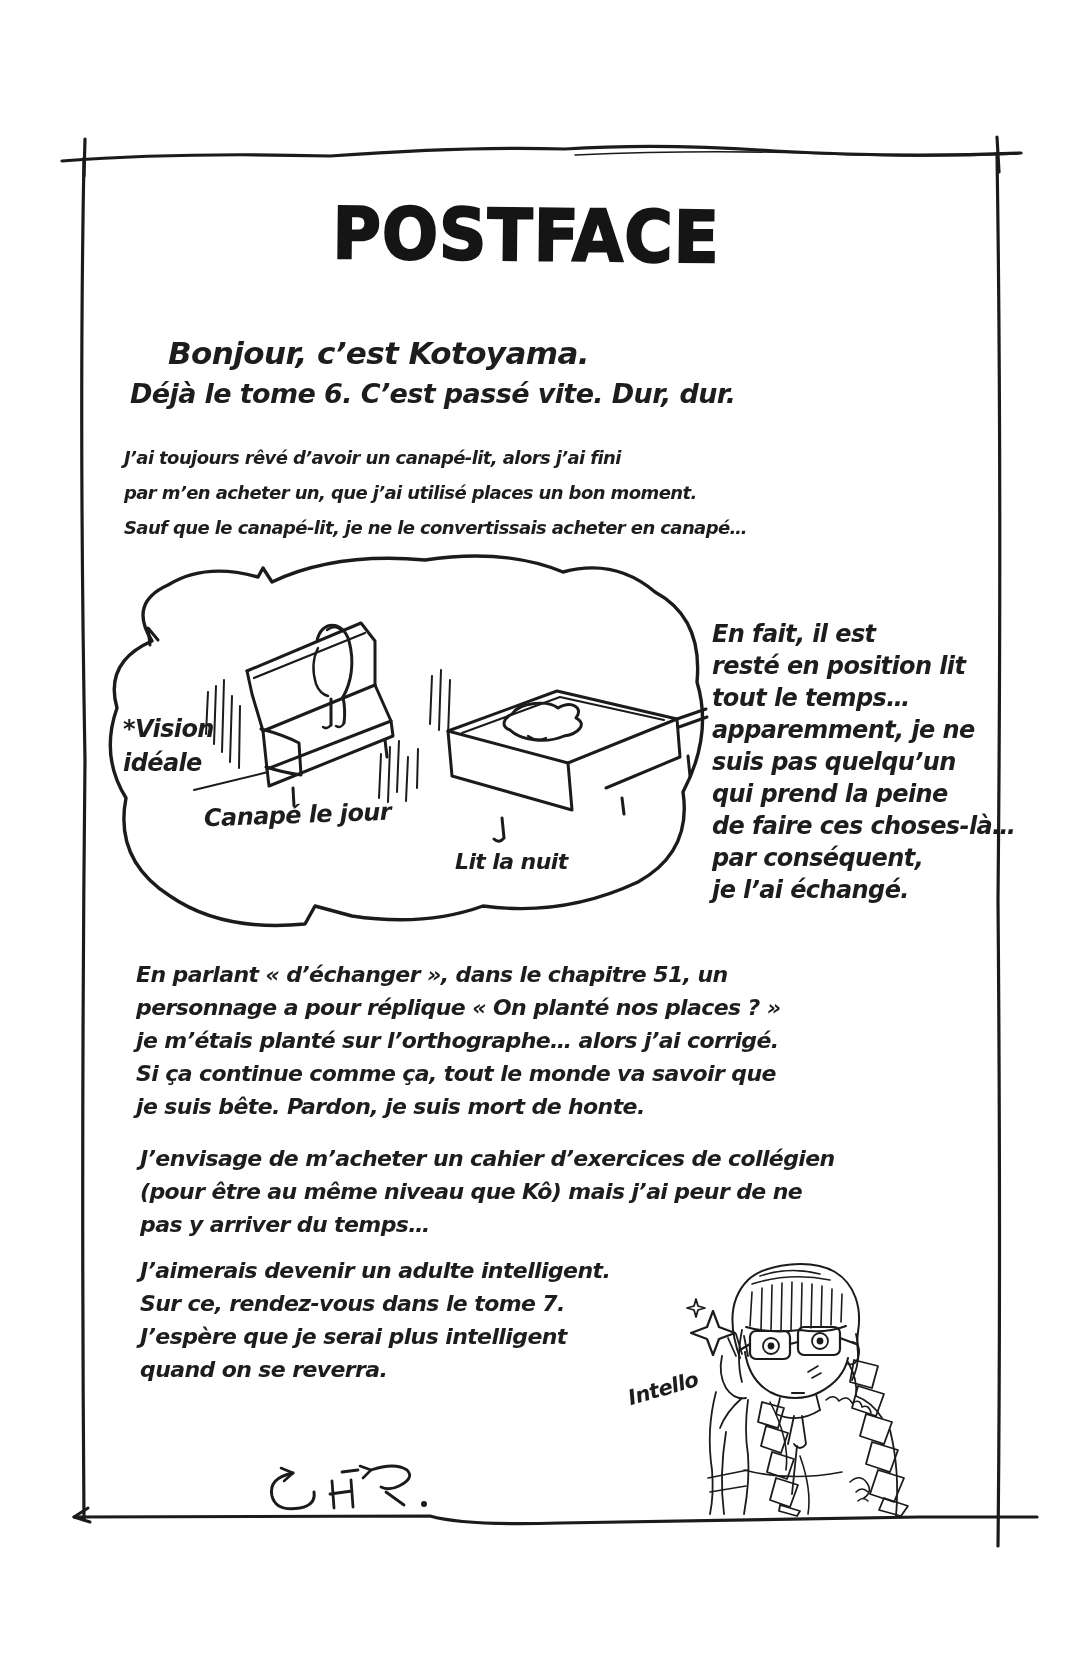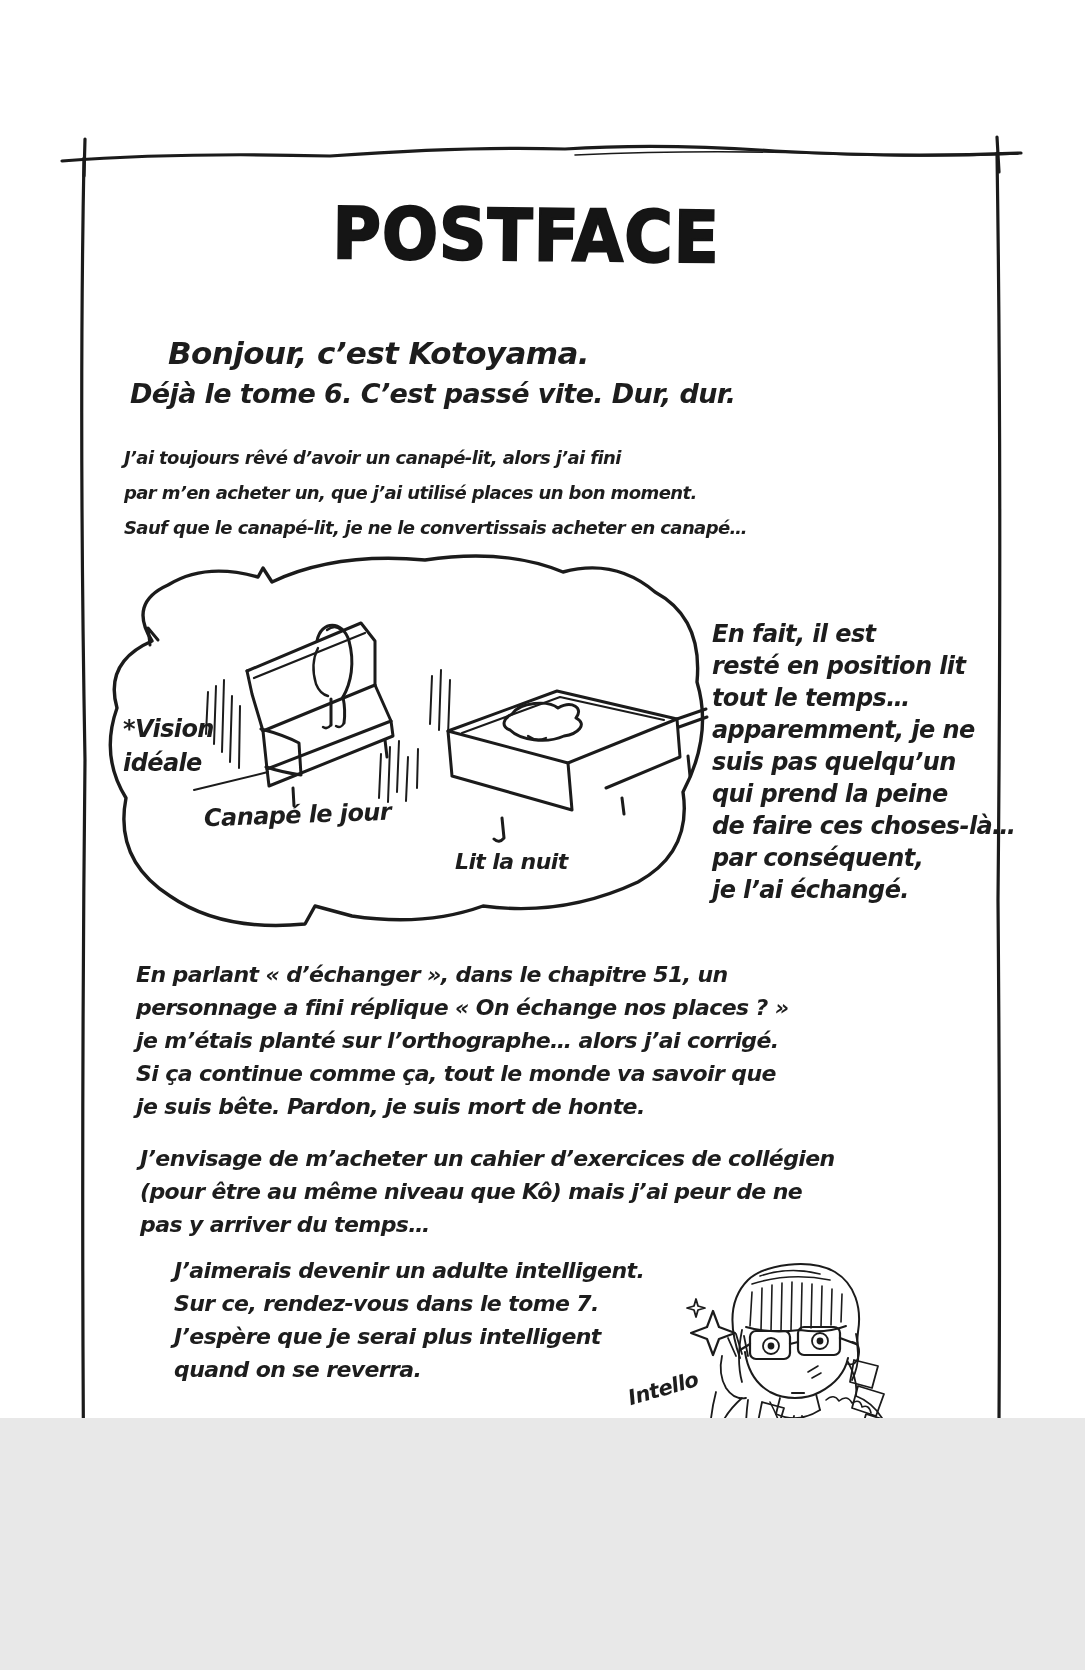--- a/index.html
+++ b/index.html
@@ -1,18 +1,18 @@
 <!DOCTYPE html>
 <html><head>
 <meta charset="utf-8">
 <style>
   html,body{margin:0;padding:0;background:#e8e8e8;}
   .page{
     position:relative;
-    width:1085px;height:1418px;
+    width:1085px;height:1670px;
     background:#ffffff;
     overflow:hidden;
     font-family:"DejaVu Sans",sans-serif;
     color:#1c1c1c;
     text-decoration:underline;
   }
   .hand{
     font-family:"DejaVu Sans",sans-serif;
     font-style:italic;
     font-weight:700;
@@ -198,33 +198,33 @@
       <div>apparemment, je ne</div>
       <div>suis pas quelqu’un</div>
       <div>qui prend la peine</div>
       <div>de faire ces choses-là…</div>
       <div>par conséquent,</div>
       <div>je l’ai échangé.</div>
     </div>
 
   <div class="abs hand body-par2" style="left:136px;top:958px;">
       <div>En parlant « d’échanger », dans le chapitre 51, un</div>
-      <div>personnage a fini réplique « On échange nos places ? »</div>
+      <div>personnage a pour réplique « On planté nos places ? »</div>
       <div>je m’étais planté sur l’orthographe… alors j’ai corrigé.</div>
       <div>Si ça continue comme ça, tout le monde va savoir que</div>
       <div>je suis bête. Pardon, je suis mort de honte.</div>
     </div>
 
   <div class="abs hand body-par2" style="left:140px;top:1142px;">
       <div>J’envisage de m’acheter un cahier d’exercices de collégien</div>
       <div>(pour être au même niveau que Kô) mais j’ai peur de ne</div>
       <div>pas y arriver du temps…</div>
     </div>
 
-  <div class="abs hand body-par2" style="left:140px;top:1254px;margin-left:34px;">
+  <div class="abs hand body-par2" style="left:140px;top:1254px;">
       <div>J’aimerais devenir un adulte intelligent.</div>
       <div>Sur ce, rendez-vous dans le tome 7.</div>
       <div>J’espère que je serai plus intelligent</div>
       <div>quand on se reverra.</div>
     </div>
 
   <div class="abs hand intello" style="left:632px;top:1386px;">Intello</div>
 
 </div>
 

